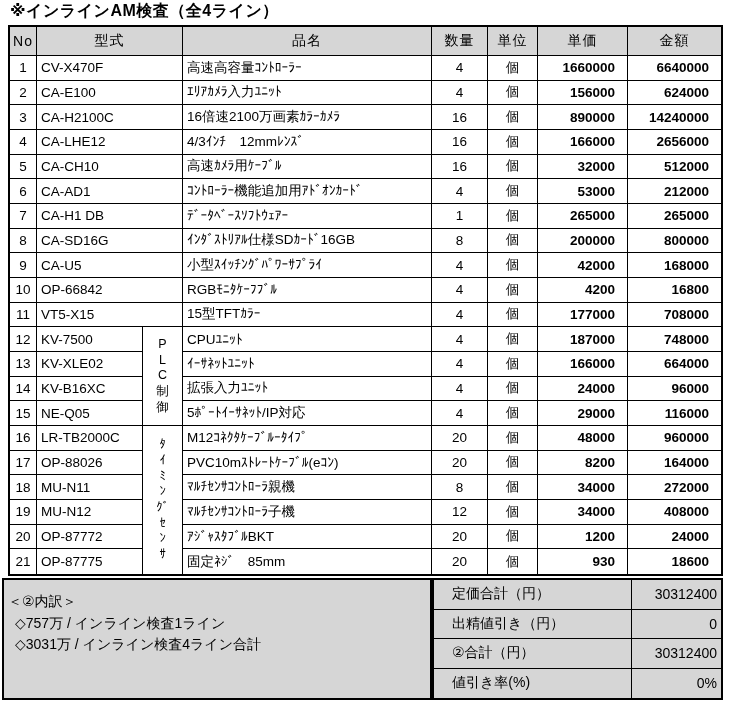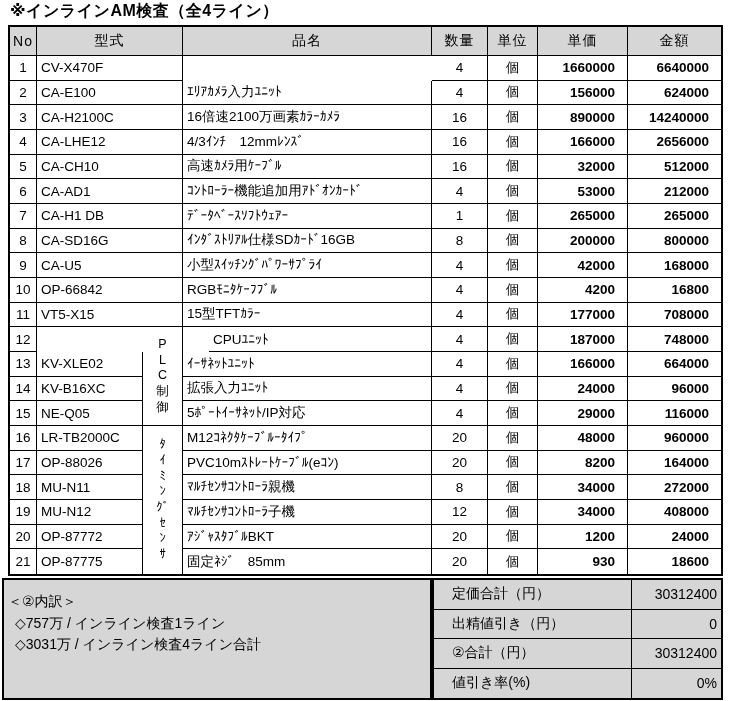--- a/index.html
+++ b/index.html
@@ -70,20 +70,21 @@
   <div class="cell th" style="grid-row:1;grid-column:1">No</div>
   <div class="cell th" style="grid-row:1;grid-column:2/4">型式</div>
   <div class="cell th" style="grid-row:1;grid-column:4">品名</div>
   <div class="cell th" style="grid-row:1;grid-column:5">数量</div>
   <div class="cell th" style="grid-row:1;grid-column:6">単位</div>
   <div class="cell th" style="grid-row:1;grid-column:7">単価</div>
   <div class="cell th no-rb" style="grid-row:1;grid-column:8">金額</div>
 
 <div class="cell td-center" style="grid-area: 2 / 1;">1</div>
     <div class="cell td-left" style="grid-area: 2 / 2 / auto / 4;">CV-X470F</div>
+    <div class="cell td-left" style="grid-area: 2 / 4;">高速高容量ｺﾝﾄﾛｰﾗｰ</div>
     <div class="cell td-center" style="grid-area: 2 / 5;">4</div>
     <div class="cell td-center" style="grid-area: 2 / 6;">個</div>
     <div class="cell td-right" style="grid-area: 2 / 7;">1660000</div>
     <div class="cell td-right no-rb" style="grid-area: 2 / 8;">6640000</div>
     <div class="cell td-center" style="grid-area: 3 / 1;">2</div>
     <div class="cell td-left" style="grid-area: 3 / 2 / auto / 4;">CA-E100</div>
     <div class="cell td-left" style="grid-area: 3 / 4;">ｴﾘｱｶﾒﾗ入力ﾕﾆｯﾄ</div>
     <div class="cell td-center" style="grid-area: 3 / 5;">4</div>
     <div class="cell td-center" style="grid-area: 3 / 6;">個</div>
     <div class="cell td-right" style="grid-area: 3 / 7;">156000</div>
@@ -145,21 +146,22 @@
     <div class="cell td-right" style="grid-area: 11 / 7;">4200</div>
     <div class="cell td-right no-rb" style="grid-area: 11 / 8;">16800</div>
     <div class="cell td-center" style="grid-area: 12 / 1;">11</div>
     <div class="cell td-left" style="grid-area: 12 / 2 / auto / 4;">VT5-X15</div>
     <div class="cell td-left" style="grid-area: 12 / 4;">15型TFTｶﾗｰ</div>
     <div class="cell td-center" style="grid-area: 12 / 5;">4</div>
     <div class="cell td-center" style="grid-area: 12 / 6;">個</div>
     <div class="cell td-right" style="grid-area: 12 / 7;">177000</div>
     <div class="cell td-right no-rb" style="grid-area: 12 / 8;">708000</div>
     <div class="cell td-center" style="grid-area: 13 / 1;">12</div>
-    <div class="cell td-left" style="grid-area: 13 / 4; margin-left: 26px;">CPUﾕﾆｯﾄ</div>
+    <div class="cell td-left" style="grid-area: 13 / 2 / auto / 3;">KV-7500</div>
+    <div class="cell td-left" style="grid-area: 13 / 4;">CPUﾕﾆｯﾄ</div>
     <div class="cell td-center" style="grid-area: 13 / 5;">4</div>
     <div class="cell td-center" style="grid-area: 13 / 6;">個</div>
     <div class="cell td-right" style="grid-area: 13 / 7;">187000</div>
     <div class="cell td-right no-rb" style="grid-area: 13 / 8;">748000</div>
     <div class="cell td-center" style="grid-area: 14 / 1;">13</div>
     <div class="cell td-left" style="grid-area: 14 / 2 / auto / 3;">KV-XLE02</div>
     <div class="cell td-left" style="grid-area: 14 / 4;">ｲｰｻﾈｯﾄﾕﾆｯﾄ</div>
     <div class="cell td-center" style="grid-area: 14 / 5;">4</div>
     <div class="cell td-center" style="grid-area: 14 / 6;">個</div>
     <div class="cell td-right" style="grid-area: 14 / 7;">166000</div>

